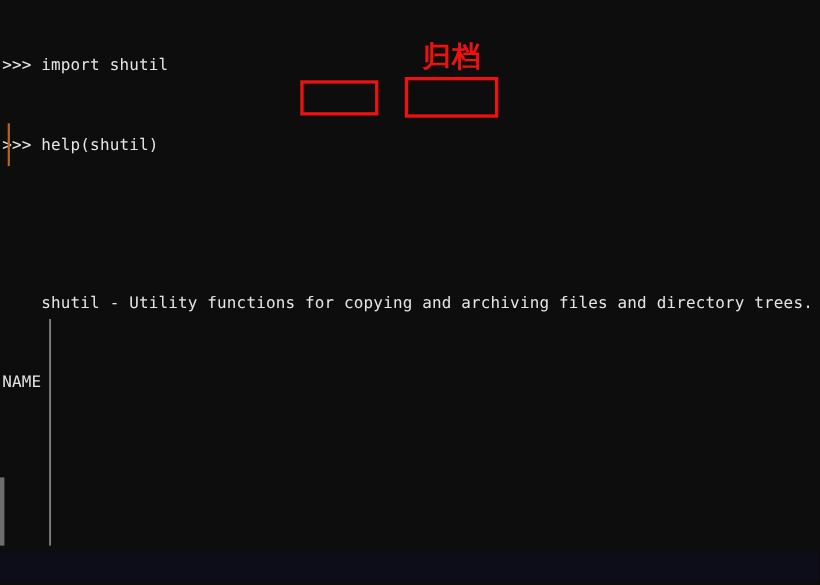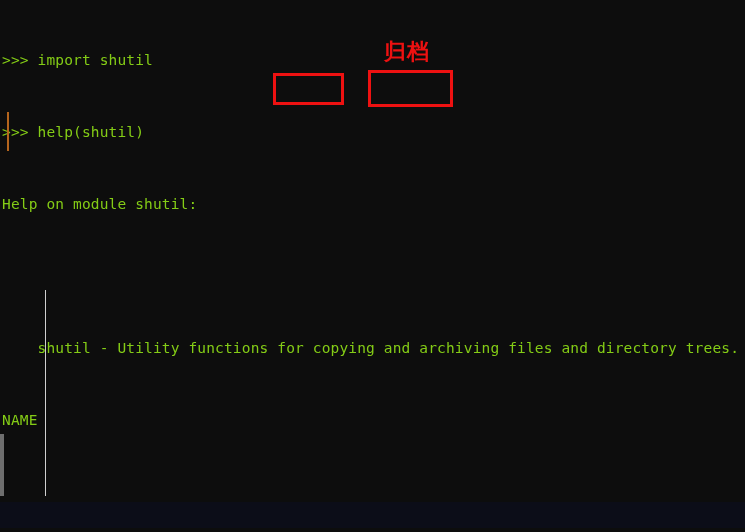--- a/index.html
+++ b/index.html
@@ -16,21 +16,21 @@
     font-family: "DejaVu Sans Mono", "Liberation Mono", monospace;
   }
 
   
   #terminal {
     position: absolute;
     left: 0;
     top: 0;
     width: 745px;
     height: 532px;
-    color: #84cc16;
+    color: #e5e5e5;
     font-size: 14.5px;
     line-height: 24px;
     letter-spacing: 0.15px;
     white-space: pre;
   }
   .line {
     height: 24px;
     padding-left: 2px;
     white-space: pre;
   }
@@ -96,38 +96,37 @@
     height: 37px;
   }
 
   
   #annotation-cn {
     position: absolute;
     left: 384px;
     top: 40px;
     color: #ee1111;
     font-family: "DejaVu Sans", "Liberation Sans", sans-serif;
-    font-size: 22px;
+    font-size: 26px;
     font-weight: 700;
     line-height: 24px;
     letter-spacing: 1px;
     white-space: nowrap;
   }
 </style>
 </head>
 <body>
 
 <div id="screen">
 
   <div id="bottom-strip"></div>
 
   <div id="terminal">
     <div class="line">&gt;&gt;&gt; import shutil</div>
     <div class="line">&gt;&gt;&gt; help(shutil)</div>
-    <div class="line">Help on module shutil:</div>
     <div class="line blank"></div>
     <div class="line">    shutil - Utility functions for copying and archiving files and directory trees.</div>
     <div class="line">NAME</div>
     <div class="line blank"></div>
     
     
     
     
     
     

